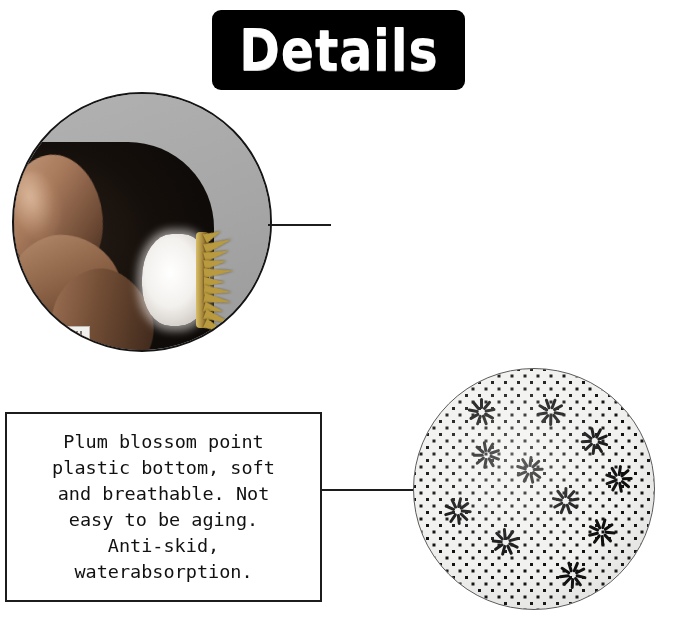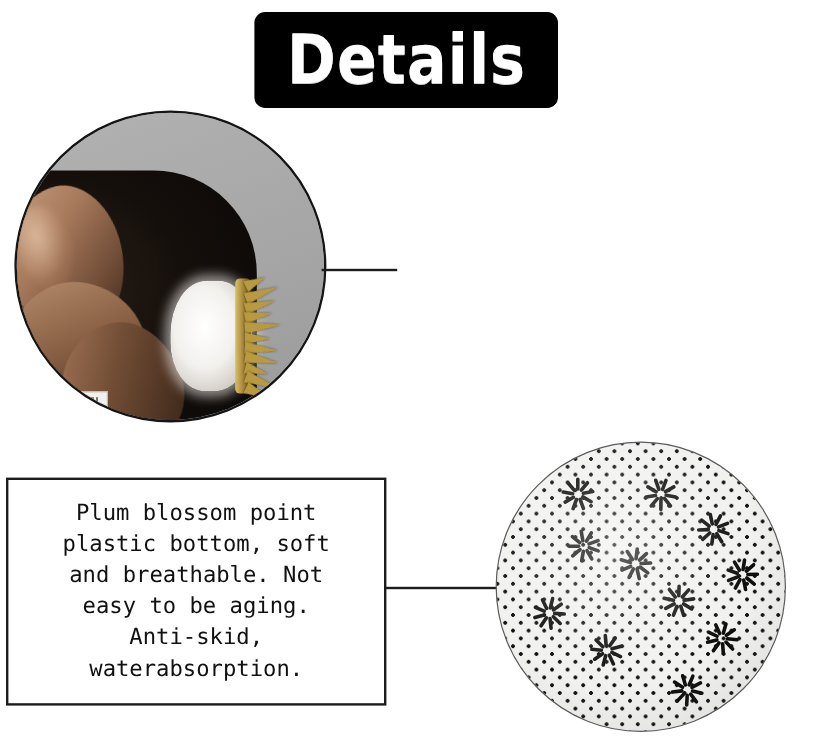--- a/index.html
+++ b/index.html
@@ -239,21 +239,21 @@
     justify-content: center;
   }
   .callout-top {
     left: 329px;
     top: 155px;
     width: 342px;
     height: 152px;
   }
   .callout-bottom {
     left: 5px;
-    top: 398px;
+    top: 412px;
     width: 317px;
     height: 190px;
   }
   .callout-text {
     font-family: "DejaVu Sans Mono", monospace;
     color: #111111;
     font-size: 19.5px;
     line-height: 27px;
     white-space: pre-line;
   }

